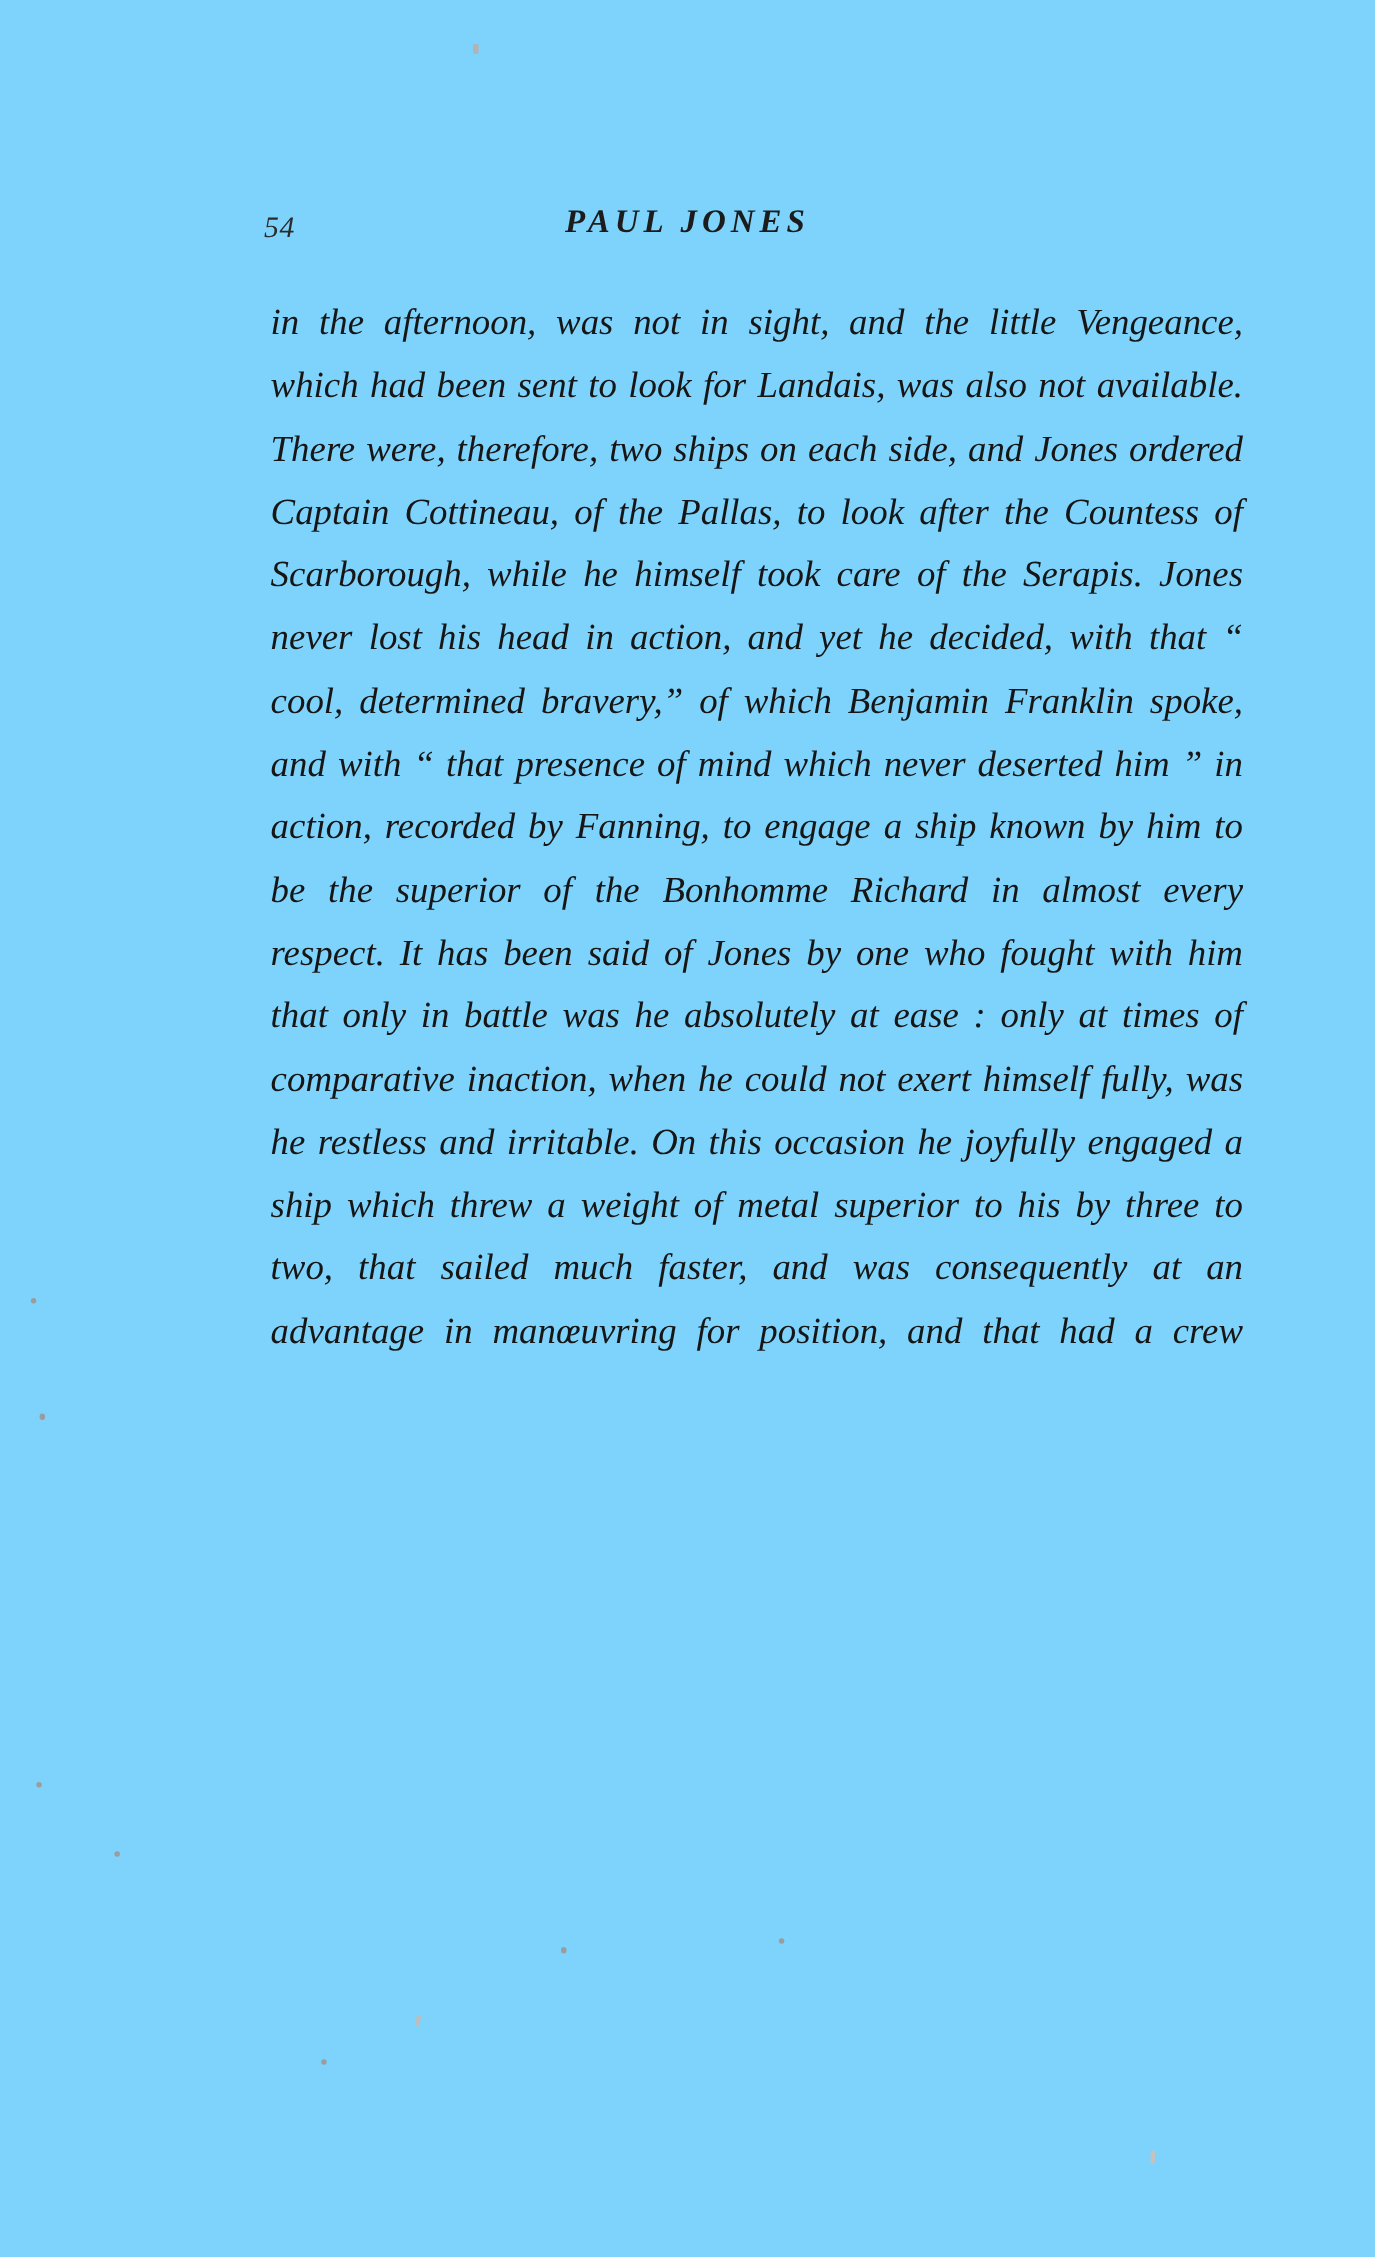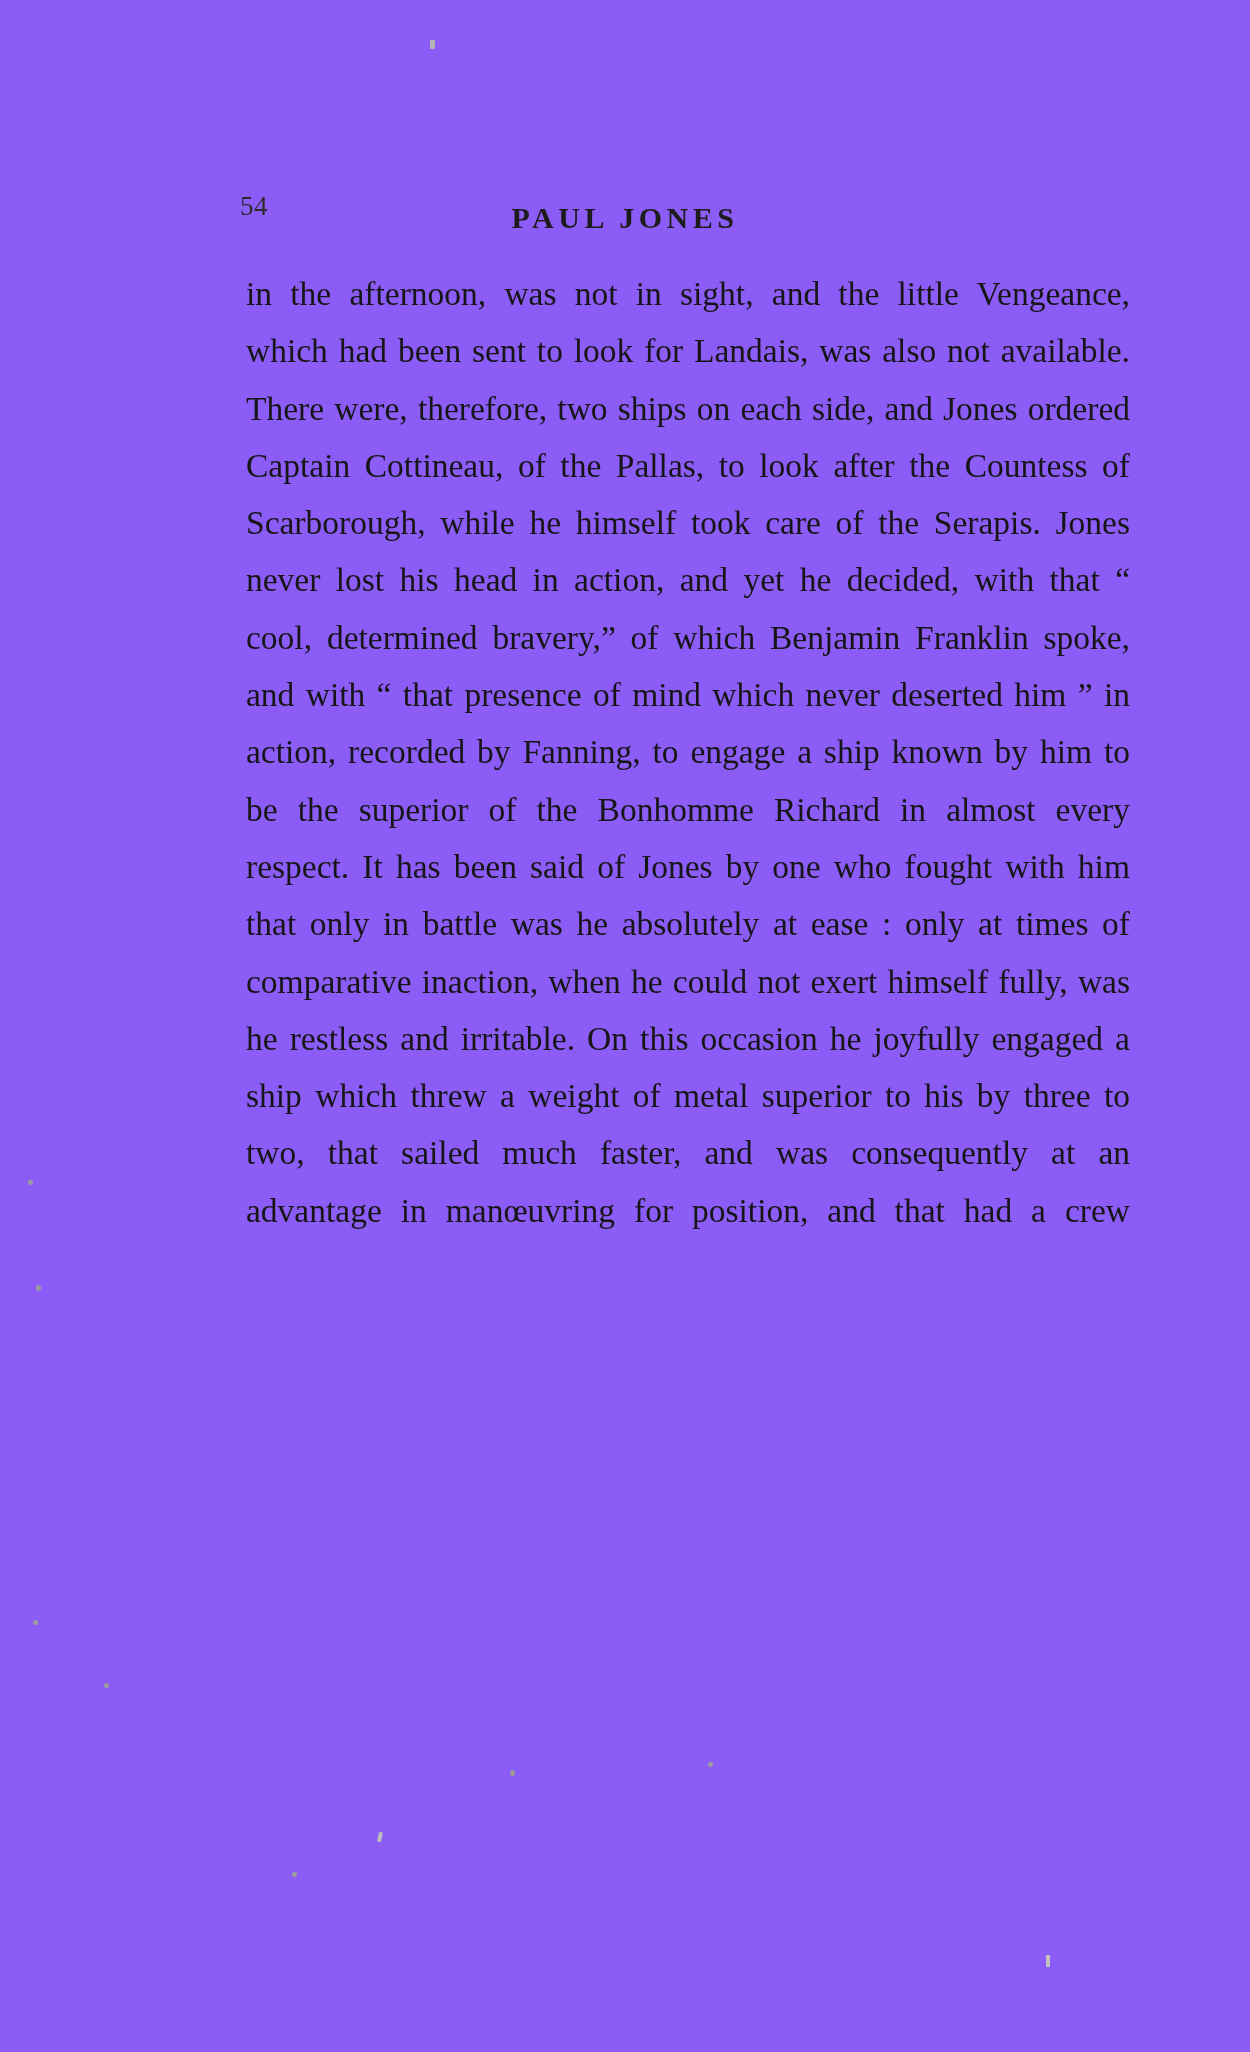--- a/index.html
+++ b/index.html
@@ -13,21 +13,22 @@
     font-family: "Liberation Serif", serif;
     color: #1a1a1a;
     position: relative;
     overflow: hidden;
   }
   .page {
     position: absolute;
     top: 0; left: 0;
     width: 1250px;
     height: 2052px;
-    background: #8b5cf6;
+    background: #7dd3fc;
+    font-style: italic;
   }
   .header {
     position: absolute;
     top: 185px;
     left: 240px;
     width: 770px;
     height: 40px;
   }
   .folio {
     position: absolute;
@@ -40,21 +41,20 @@
   .running-title {
     position: absolute;
     left: 0;
     top: 0;
     width: 770px;
     text-align: center;
     font-size: 30px;
     font-weight: bold;
     letter-spacing: 4.5px;
     color: #1c1c1c;
-    margin-top: 16px;
   }
   .body-text {
     position: absolute;
     top: 262px;
     left: 243px;
     width: 890px;
     font-size: 33.5px;
     line-height: 57.3px;
     text-align: justify;
     text-justify: inter-word;

